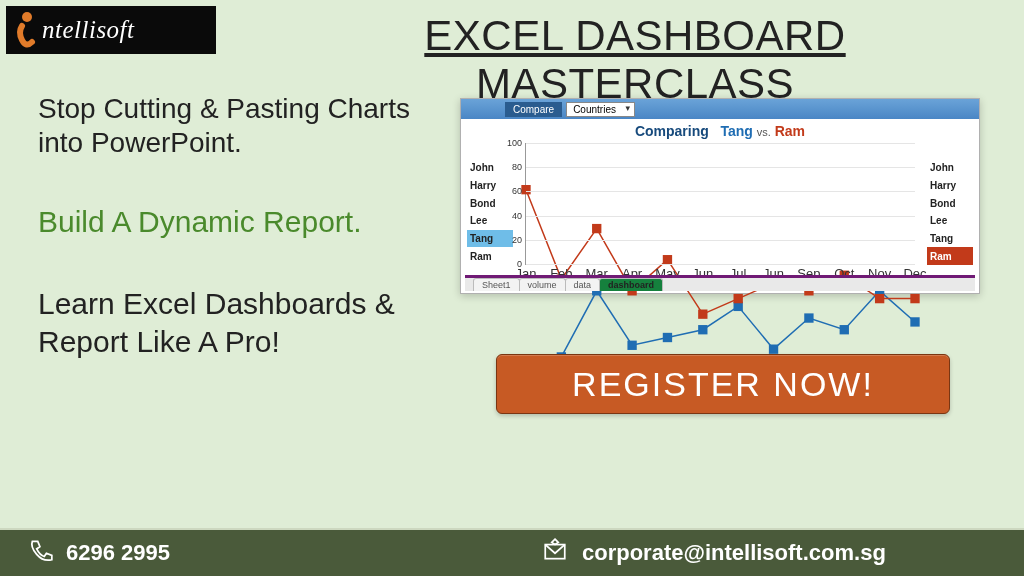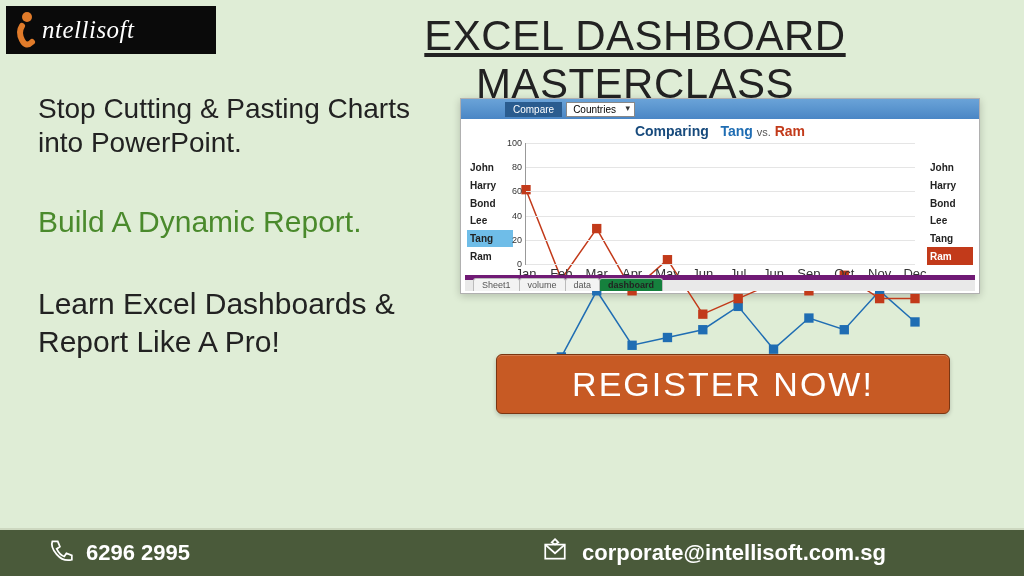--- a/index.html
+++ b/index.html
@@ -64,41 +64,41 @@
     position:absolute; top:60px; bottom:28px; width:46px; display:flex; flex-direction:column;
     font-size:10px; font-weight:bold; color:#222;
   }
   .leg-left { left:6px; } .leg-right { right:6px; }
   .leg-left div, .leg-right div { flex:1; display:flex; align-items:center; padding:0 3px;}
   .leg-hi-blue { background:#6fbde8; }
   .leg-hi-red  { background:#c23a1a; color:#fff; }
   .series { position:absolute; inset:0; overflow:visible; }
   .tabs-row {
     position:absolute; left:4px; right:4px; bottom:2px; height:16px;
-    border-top:5px solid #701a75; display:flex; align-items:flex-end; gap:0;
+    border-top:3px solid #701a75; display:flex; align-items:flex-end; gap:0;
     background:#e9e9e9; padding-left:8px;
   }
   .sheet-tab {
     font-size:9px; padding:1px 8px; border:1px solid #bbb; border-bottom:none;
     background:#f3f3f3; color:#555; border-radius:3px 3px 0 0; margin-right:-1px;
   }
   .sheet-tab.active { background:#15803d; font-weight:bold; color:#222; }
   .cta {
     position:absolute; left:496px; top:354px; width:454px; height:60px;
     background:#c75a24; border:1px solid #7a3612; border-radius:6px;
     color:#fff; display:flex; align-items:center; justify-content:center;
     font-size:34px; letter-spacing:2px; font-weight:400;
     box-shadow: inset 0 1px 0 rgba(255,255,255,0.2), 0 2px 4px rgba(0,0,0,0.2);
   }
   .footer {
     position:absolute; left:0; right:0; bottom:0; height:48px;
     background:#4a5a3a; display:flex; align-items:center; color:#fff;
     border-top:2px solid #cdd8c0;
   }
-  .f-left { display:flex; align-items:center; gap:12px; padding-left:48px; font-size:22px; font-weight:600; width:50%;}
+  .f-left { display:flex; align-items:center; gap:12px; padding-left:28px; font-size:22px; font-weight:600; width:50%;}
   .f-right{ display:flex; align-items:center; gap:14px; font-size:22px; font-weight:600; width:50%; justify-content:flex-start; padding-left:30px;}
   .icon svg { width:26px; height:26px; stroke:#fff; fill:none; stroke-width:1.6; }
 </style>
 </head>
 <body>
 
 <div class="page">
 
   <div class="logo">
     <span class="logo-i">

